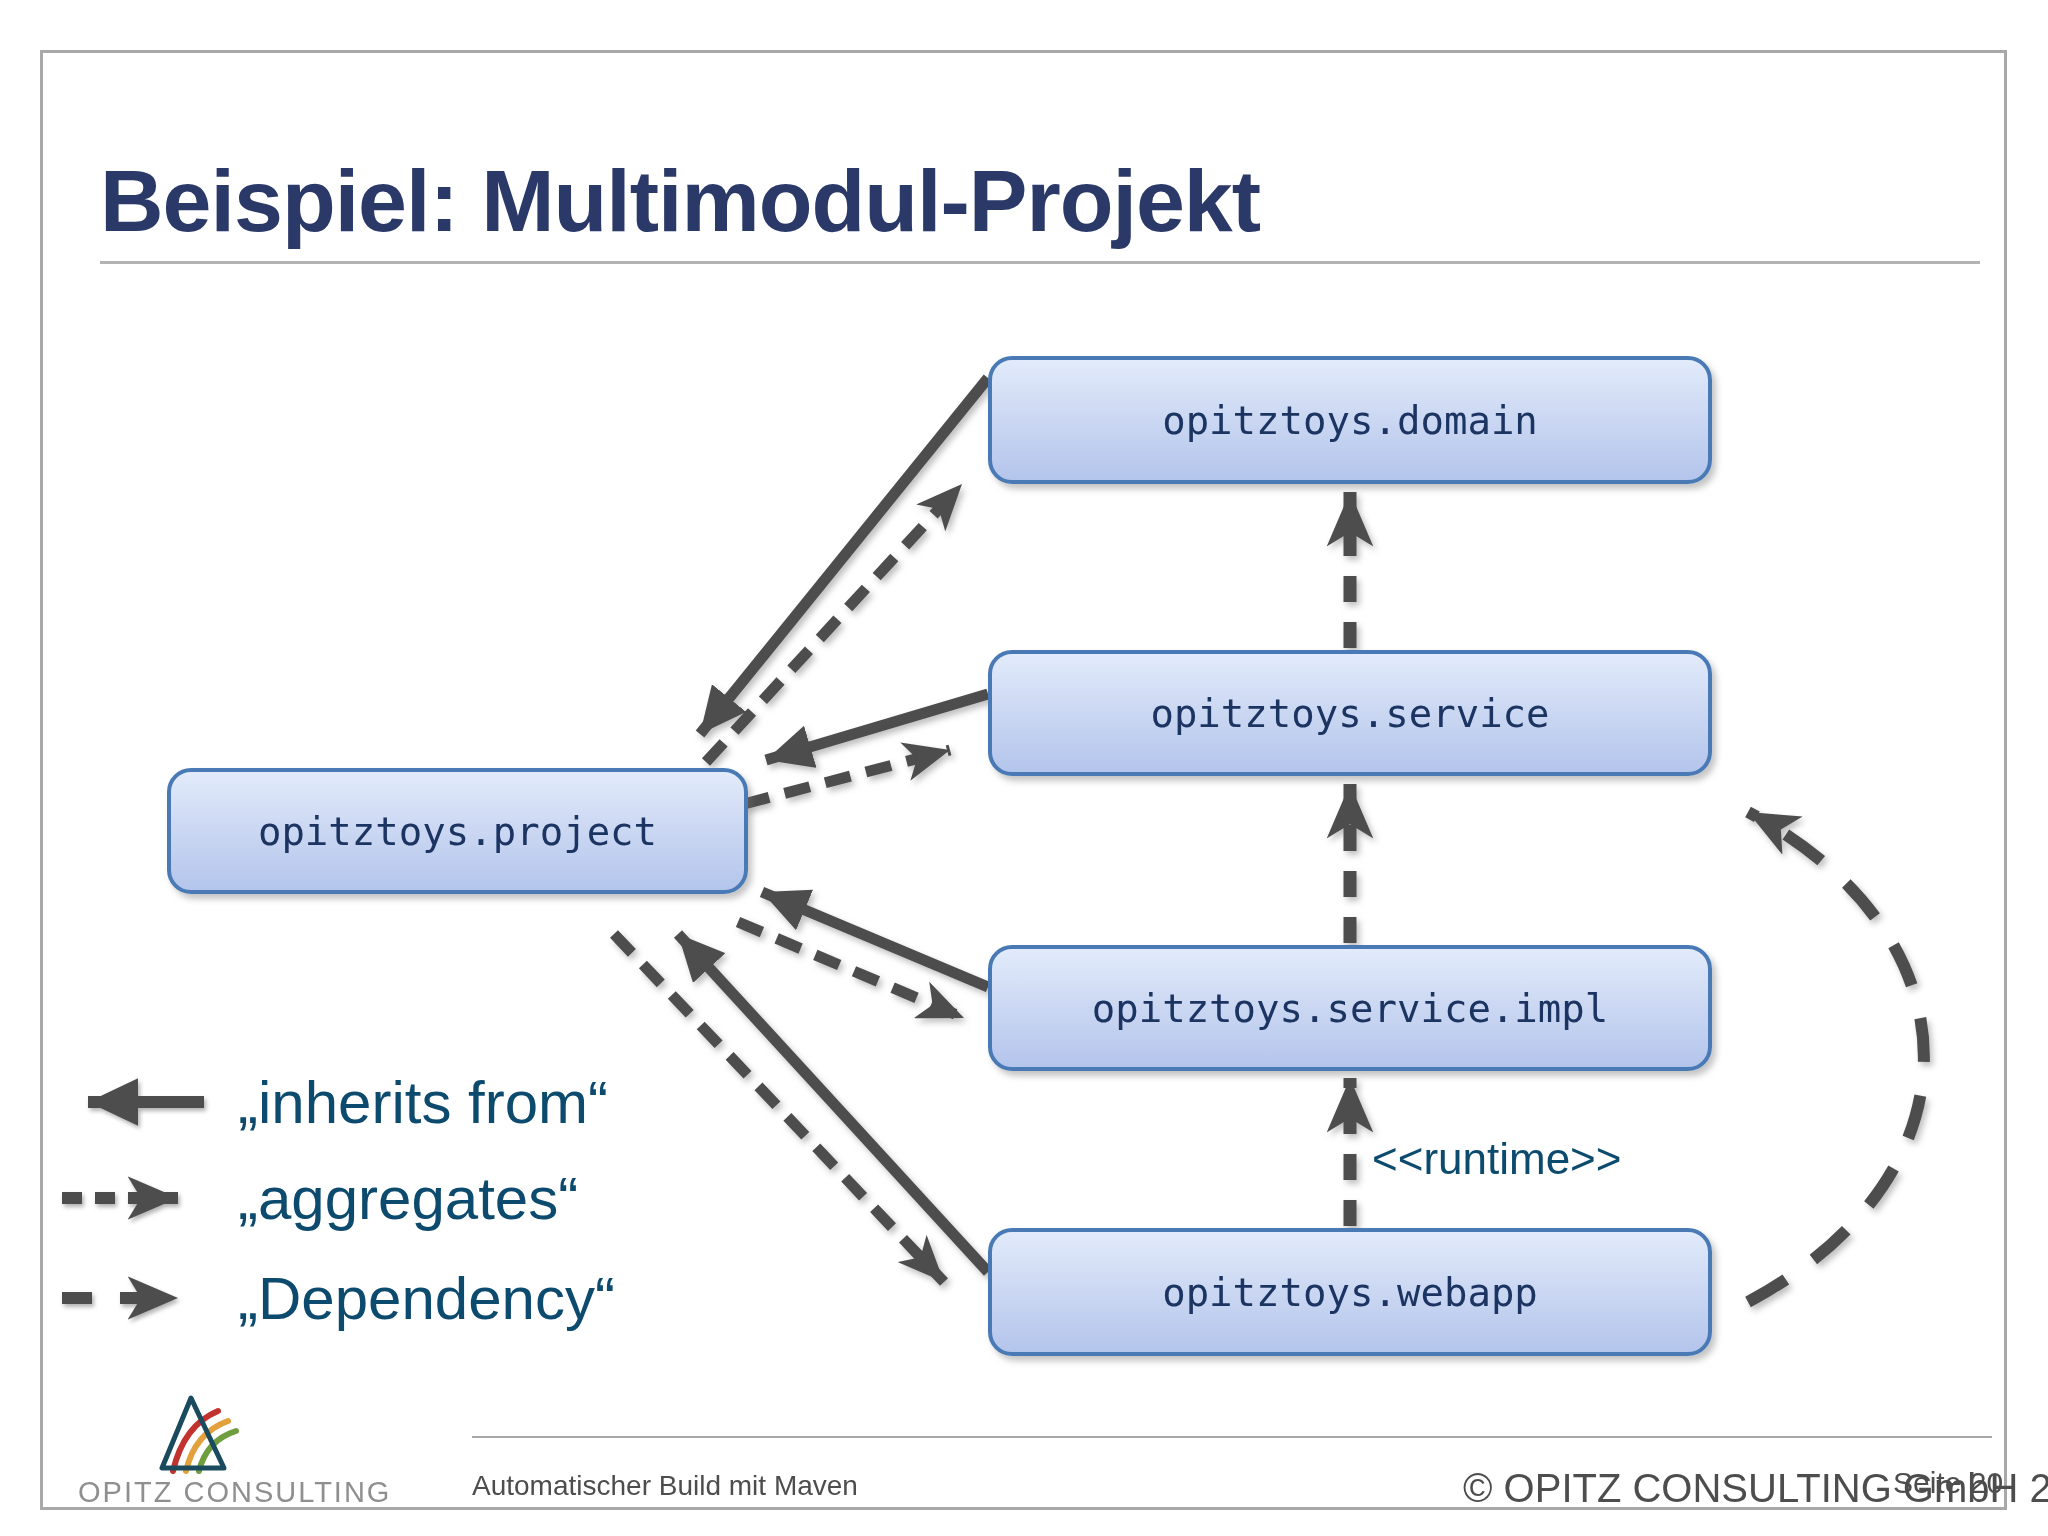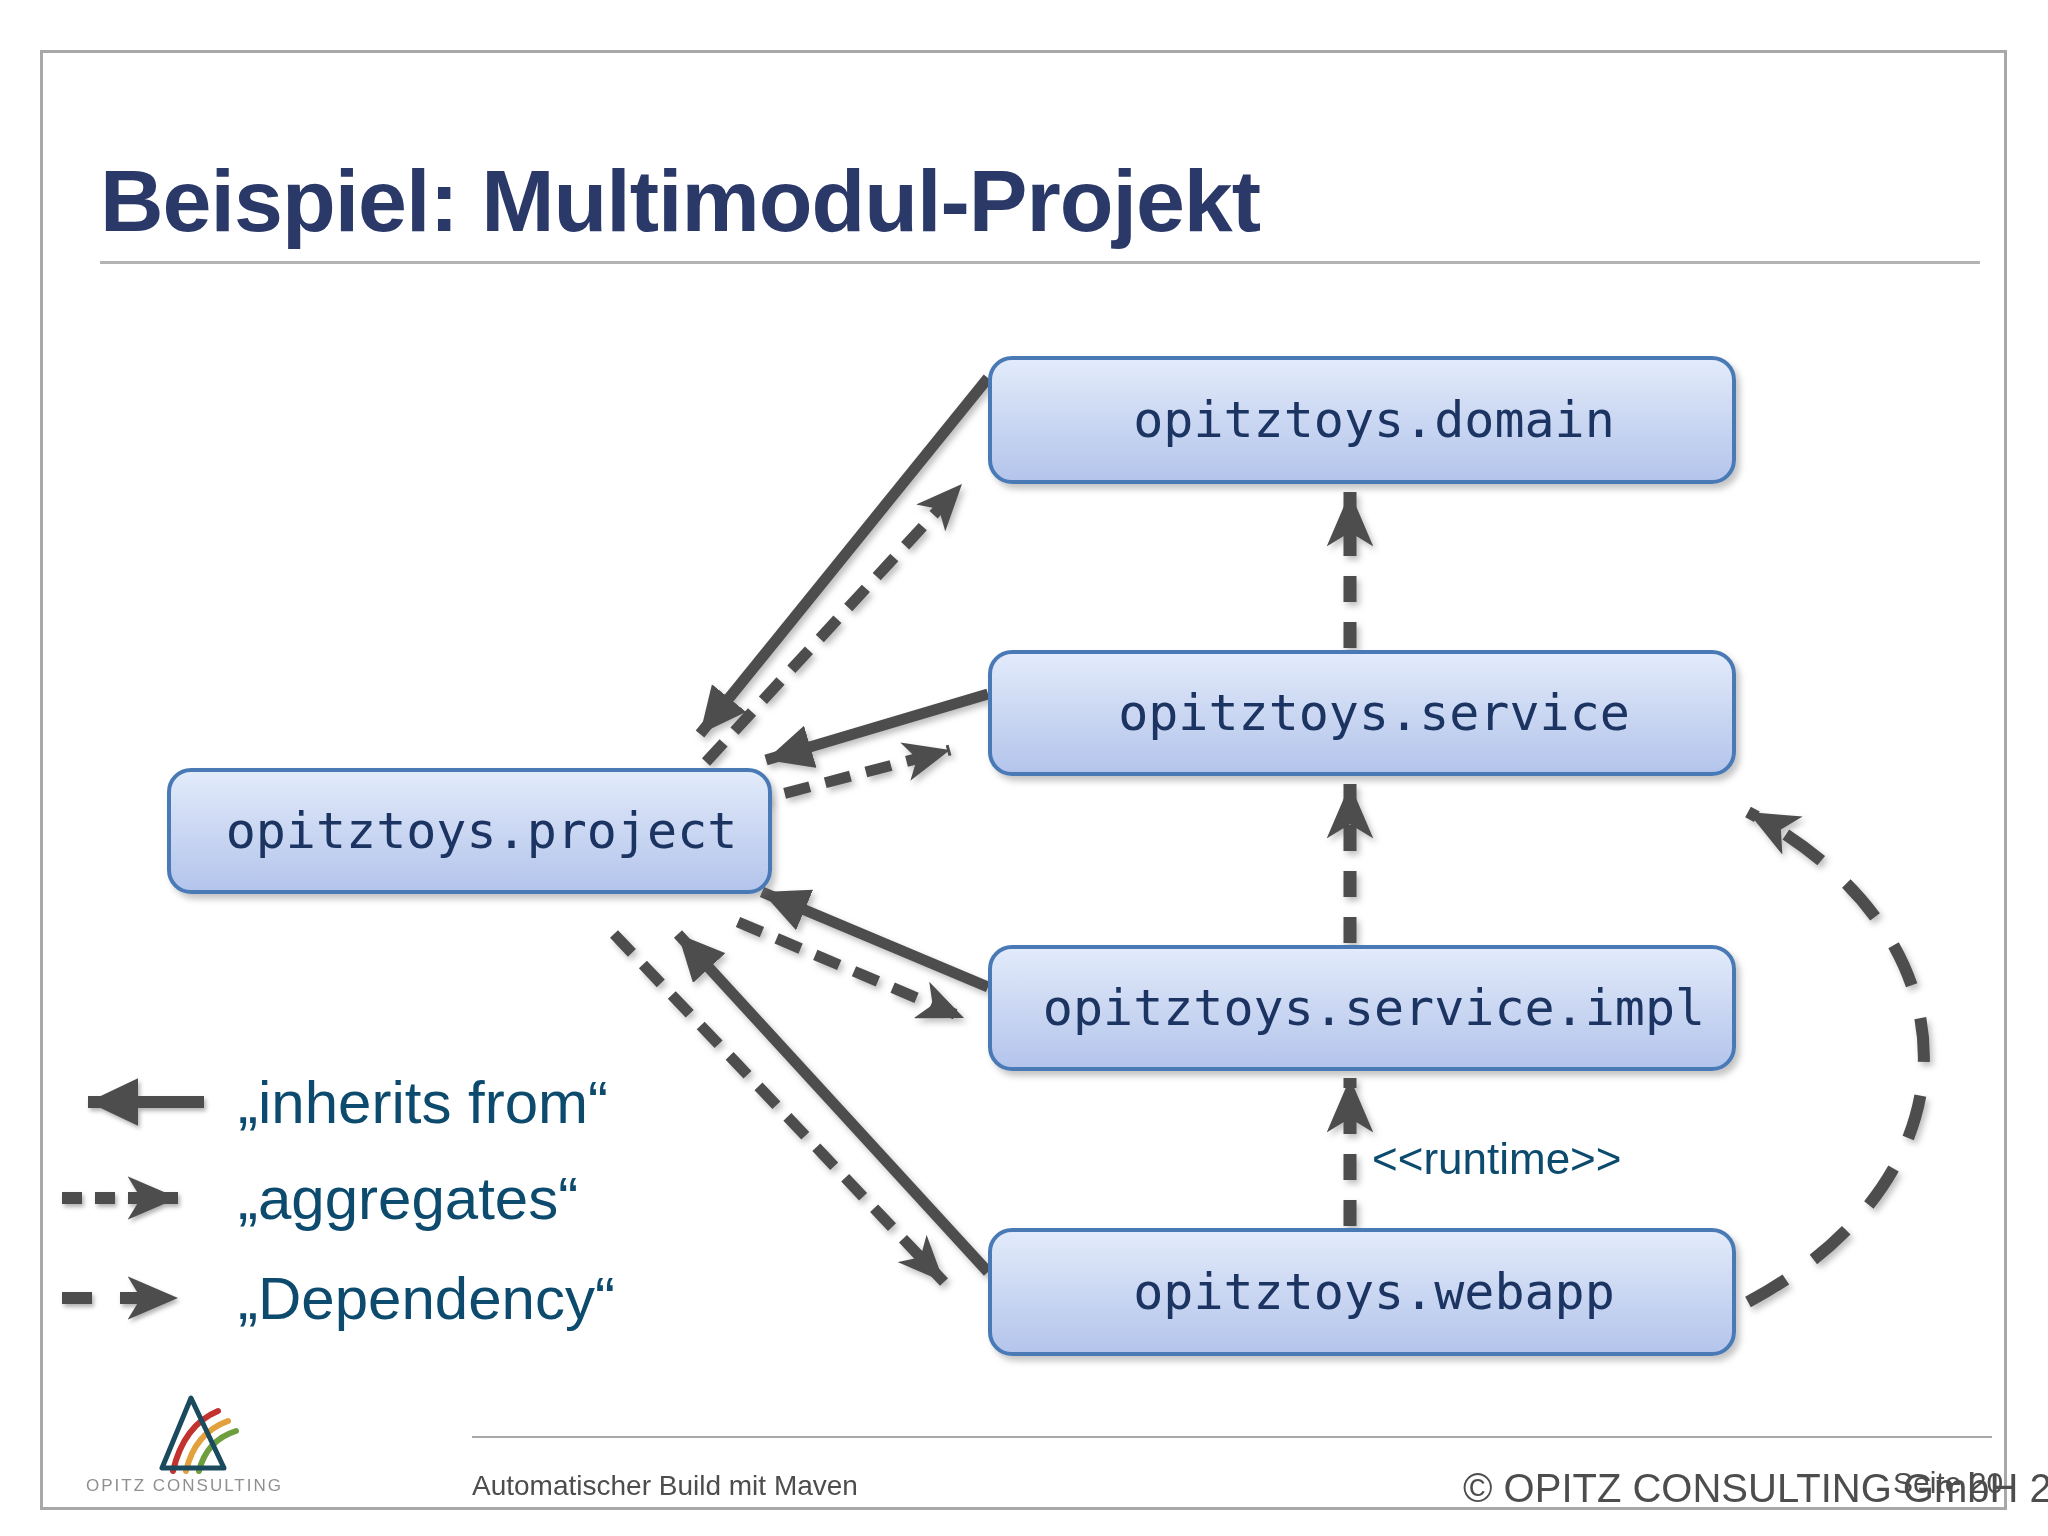--- a/index.html
+++ b/index.html
@@ -9,21 +9,21 @@
          border:3px solid #a8a8a8;background:#ffffff;}
   #title{position:absolute;left:100px;top:150px;font-size:88px;font-weight:bold;
          color:#2b3968;letter-spacing:-1px;white-space:nowrap;}
   #title-rule{position:absolute;left:100px;top:261px;width:1880px;height:3px;background:#b3b3b3;}
 
   .mod-box{position:absolute;display:flex;align-items:center;justify-content:center;
            border:4px solid #4a7ab5;border-radius:24px;
            background:linear-gradient(180deg,#e2ebfb 0%,#cdd9f3 45%,#b4c5ec 100%);
            box-shadow:4px 5px 6px rgba(110,110,110,.40);
            font-family:"DejaVu Sans Mono","Liberation Mono",monospace;
-           font-size:50px;color:#1c3461;white-space:nowrap;padding-left:24px;}
+           font-size:39px;color:#1c3461;white-space:nowrap;}
   #box-project{left:167px;top:768px;width:573px;height:118px;}
   #box-domain {left:988px;top:356px;width:716px;height:120px;}
   #box-service{left:988px;top:650px;width:716px;height:118px;}
   #box-impl   {left:988px;top:945px;width:716px;height:118px;}
   #box-webapp {left:988px;top:1228px;width:716px;height:120px;}
 
   #arrow-layer{position:absolute;left:0;top:0;width:2048px;height:1536px;
                filter:drop-shadow(3px 4px 3px rgba(0,0,0,.25));}
 
   #runtime-label{position:absolute;left:1372px;top:1112px;font-size:44px;color:#0c4a6e;
@@ -36,22 +36,22 @@
   .legend-label{font-size:60px;color:#0c4a6e;white-space:nowrap;}
   .legend-arrow{filter:drop-shadow(2px 3px 2px rgba(0,0,0,.3));}
 
   #footer-rule{position:absolute;left:472px;top:1436px;width:1520px;height:2px;background:#a8a8a8;}
   .footer-text{position:absolute;font-size:28px;color:#4d4d4d;white-space:nowrap;}
   #footer-left{left:472px;top:1470px;}
   #footer-copyright{left:1463px;top:1466px;font-size:40px;}
   #footer-page{left:1893px;top:1466px;font-size:30px;}
 
   #logo{position:absolute;left:70px;top:1385px;width:250px;height:125px;}
-  #logo-text{position:absolute;left:78px;top:1476px;font-size:17px;letter-spacing:2px;
-             color:#8f8f8f;white-space:nowrap;margin-left:8px;}
+  #logo-text{position:absolute;left:78px;top:1476px;font-size:29px;letter-spacing:2px;
+             color:#8f8f8f;white-space:nowrap;}
 </style>
 </head>
 <body>
 
 <div id="page">
   <div id="frame"></div>
 
   <div id="title">Beispiel: Multimodul-Projekt</div>
   <div id="title-rule"></div>
 

